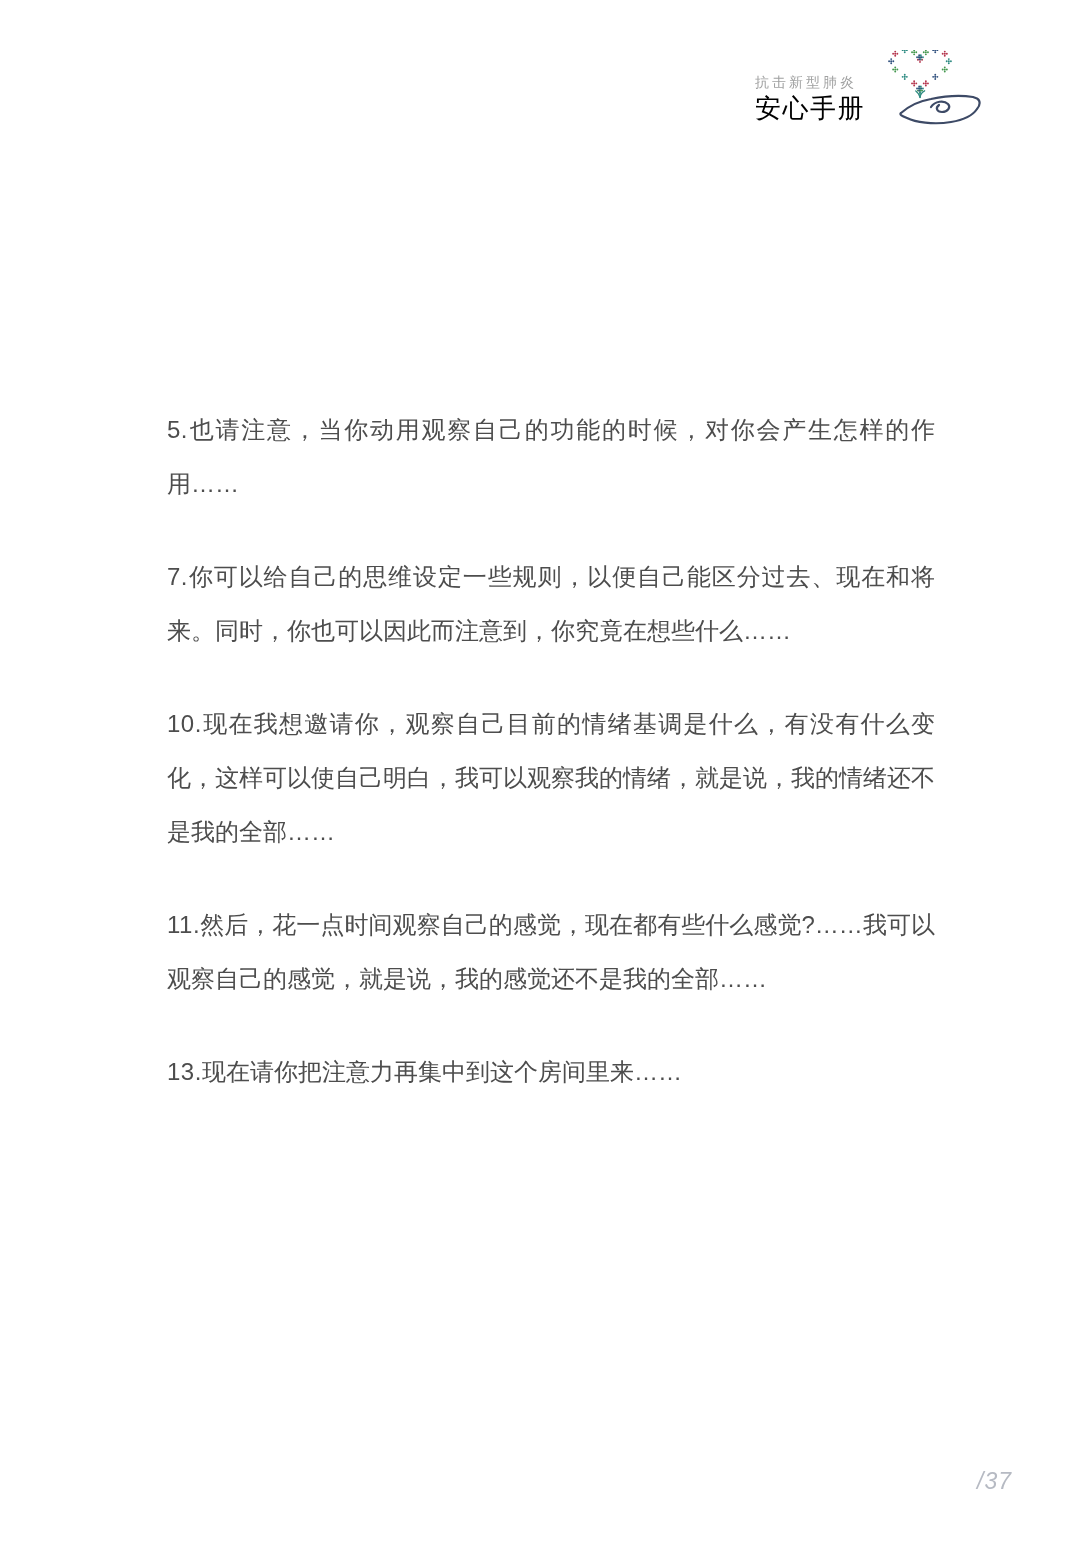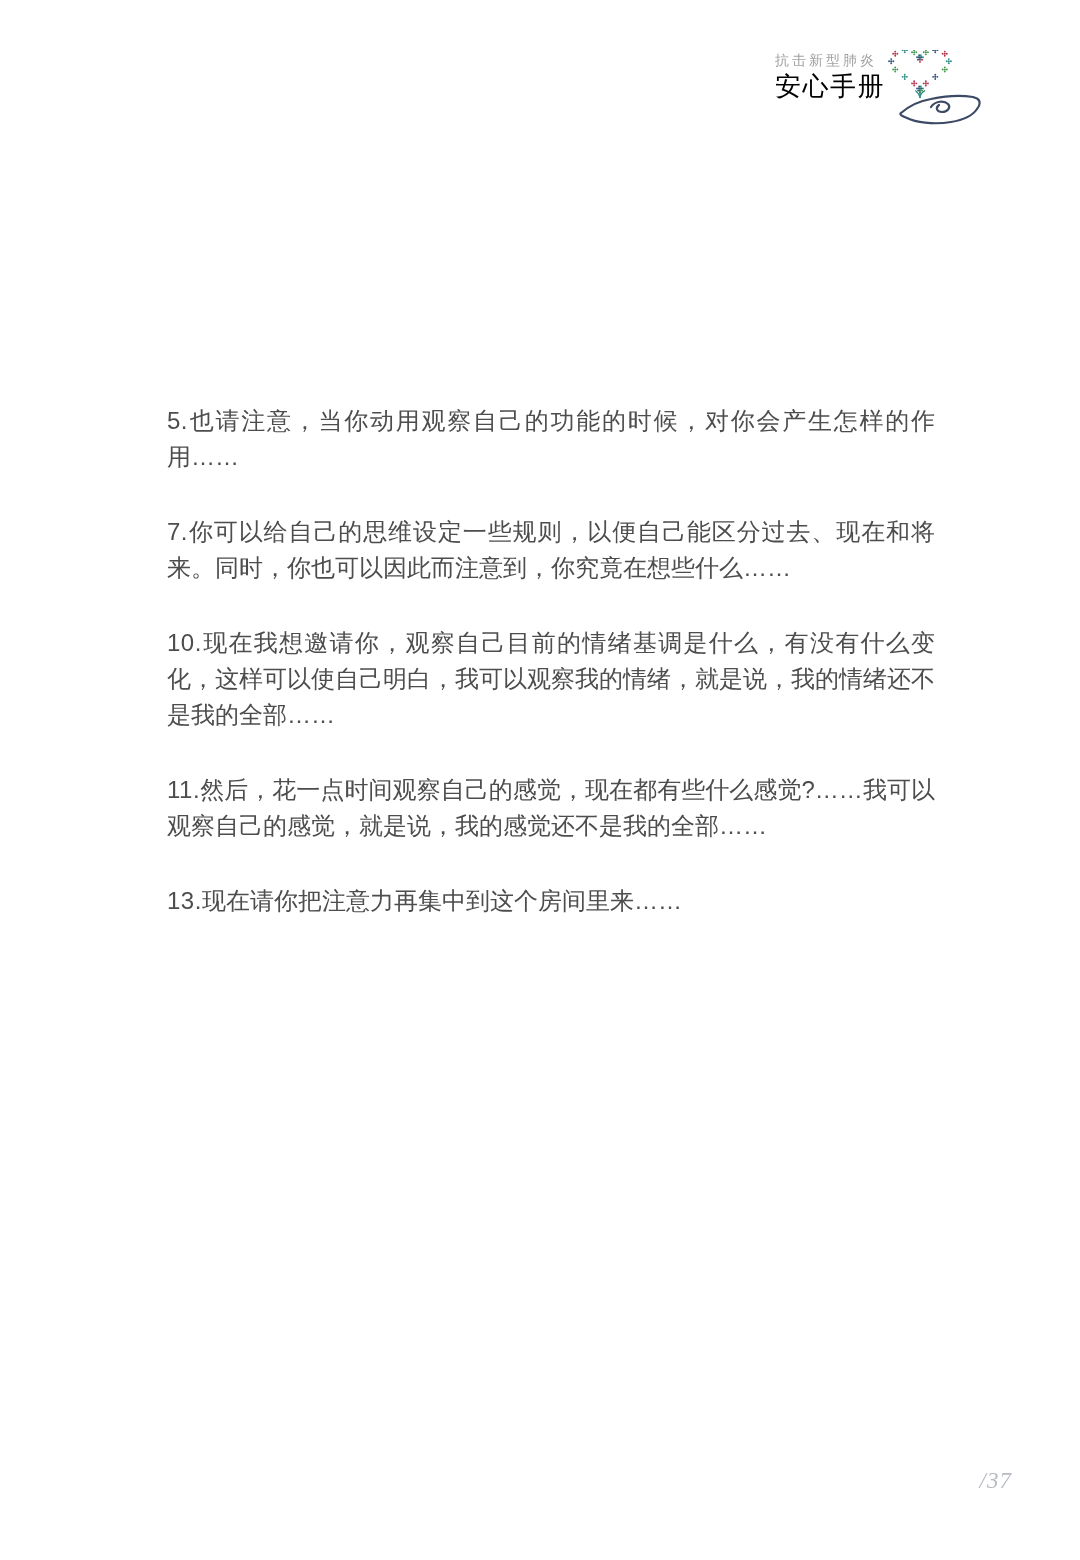--- a/index.html
+++ b/index.html
@@ -7,54 +7,53 @@
     position:relative;
     width:1080px;height:1560px;
     background:#ffffff;
     overflow:hidden;
     font-family:"Liberation Sans","DejaVu Sans",sans-serif;
   }
   
   .brand{
     position:absolute;
     top:50px;right:95px;
-    display:flex;gap:0;
+    display:flex;align-items:flex-end;gap:20px;
   }
   .brand-text{text-align:left;padding-bottom:6px;}
   .brand-tagline{
     font-size:14px;letter-spacing:3px;
     color:#a0a1a1;line-height:20px;white-space:nowrap;
   }
   .brand-title{
     font-size:26px;letter-spacing:1.5px;
     color:#000000;line-height:32px;white-space:nowrap;
   }
   .brand-graphic{width:100px;height:80px;}
   
   .content{
     position:absolute;
     left:167px;top:403px;width:768px;
     color:#4d4d4d;
   }
   .para{
     margin:0 0 39px 0;
-    font-size:24px;line-height:36px;
+    font-size:24px;line-height:54px;
     text-align:justify;
     font-weight:400;
   }
   .para .num{letter-spacing:0.5px;}
   
   .page-number{
     position:absolute;
     top:1468px;right:68px;
     font-size:23px;
     font-style:italic;
     color:#b6bac3;
     letter-spacing:1px;
-    font-family:Liberation Serif, serif;
   }
 </style>
 </head>
 <body>
 
 <div class="page">
 
   <div class="brand">
     <div class="brand-text">
       <div class="brand-tagline">抗击新型肺炎</div>

